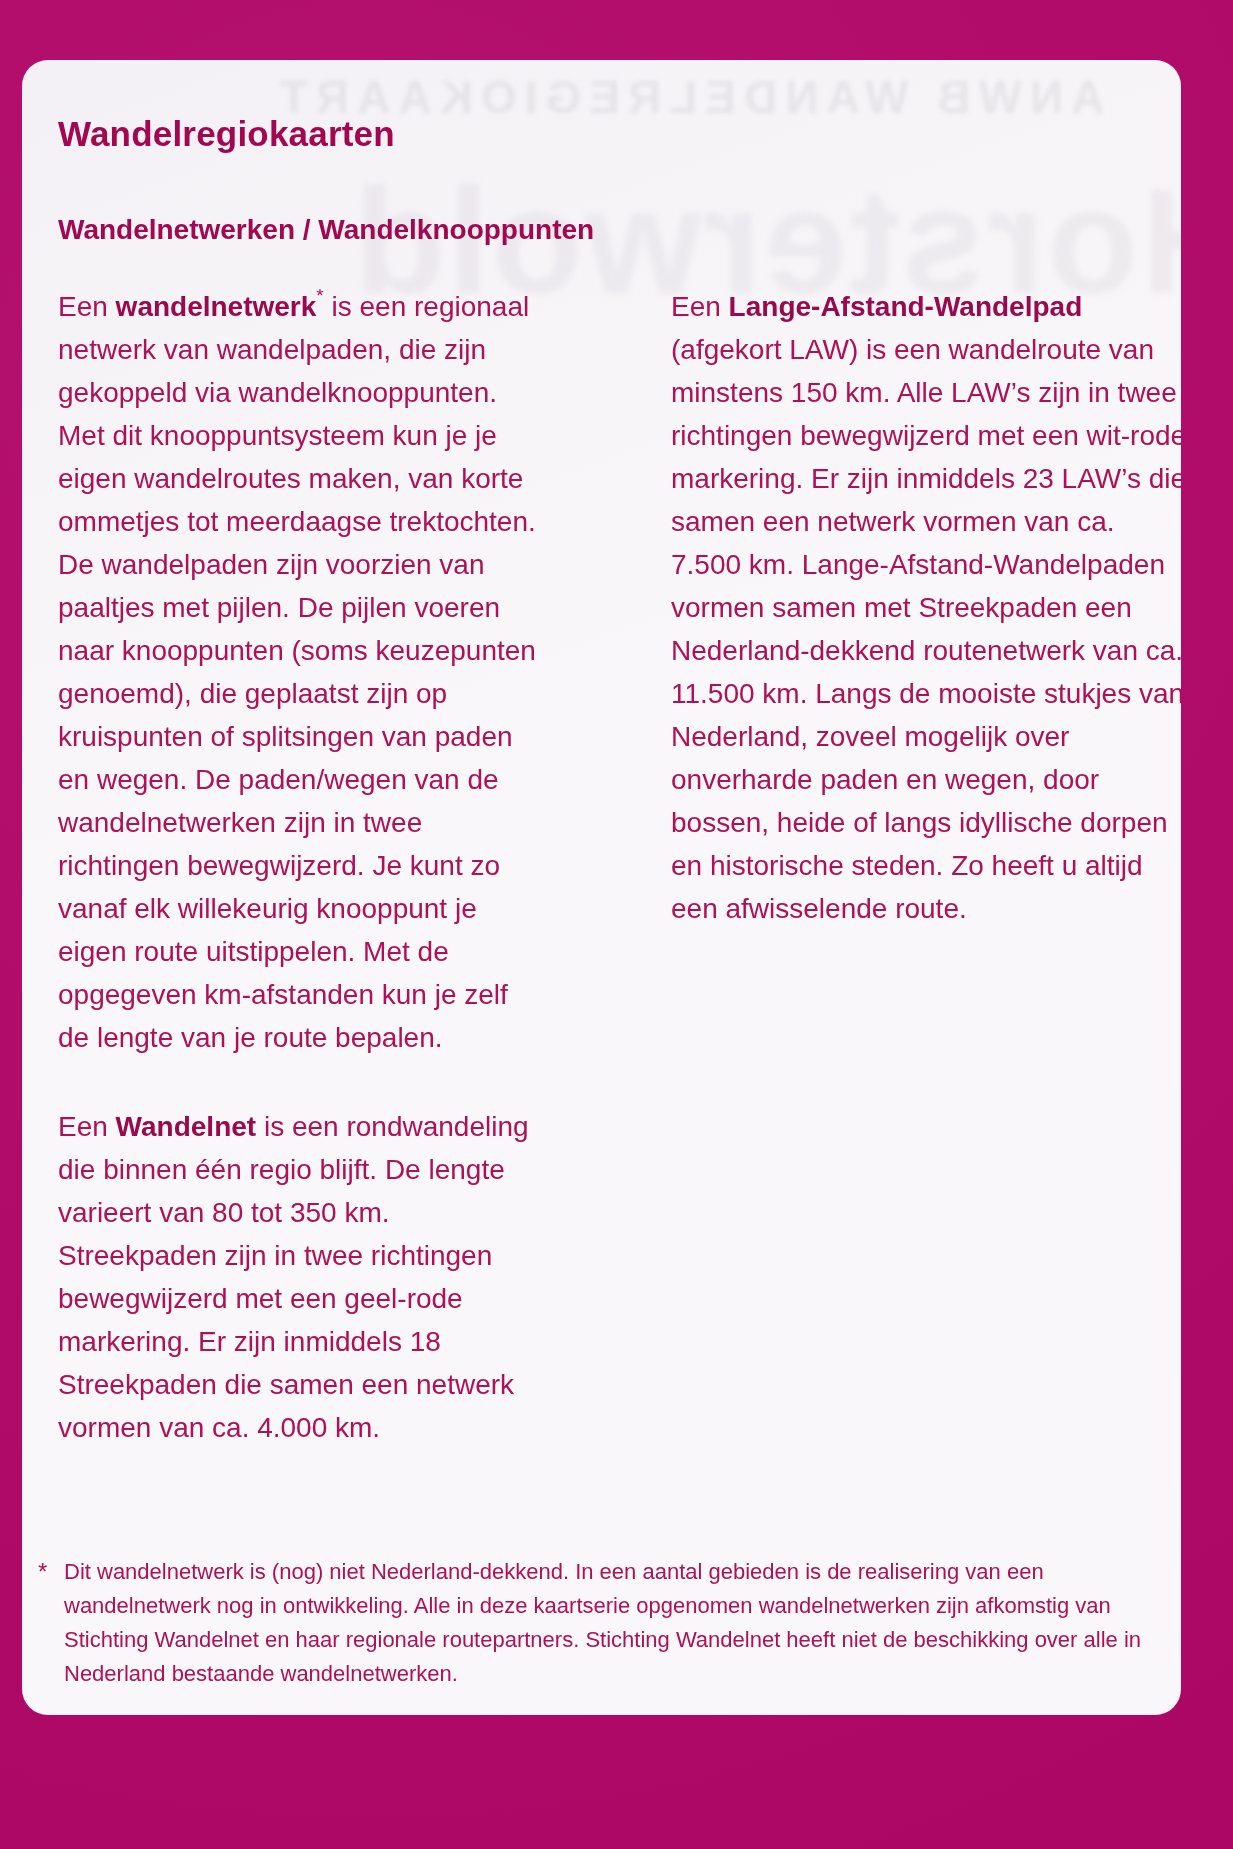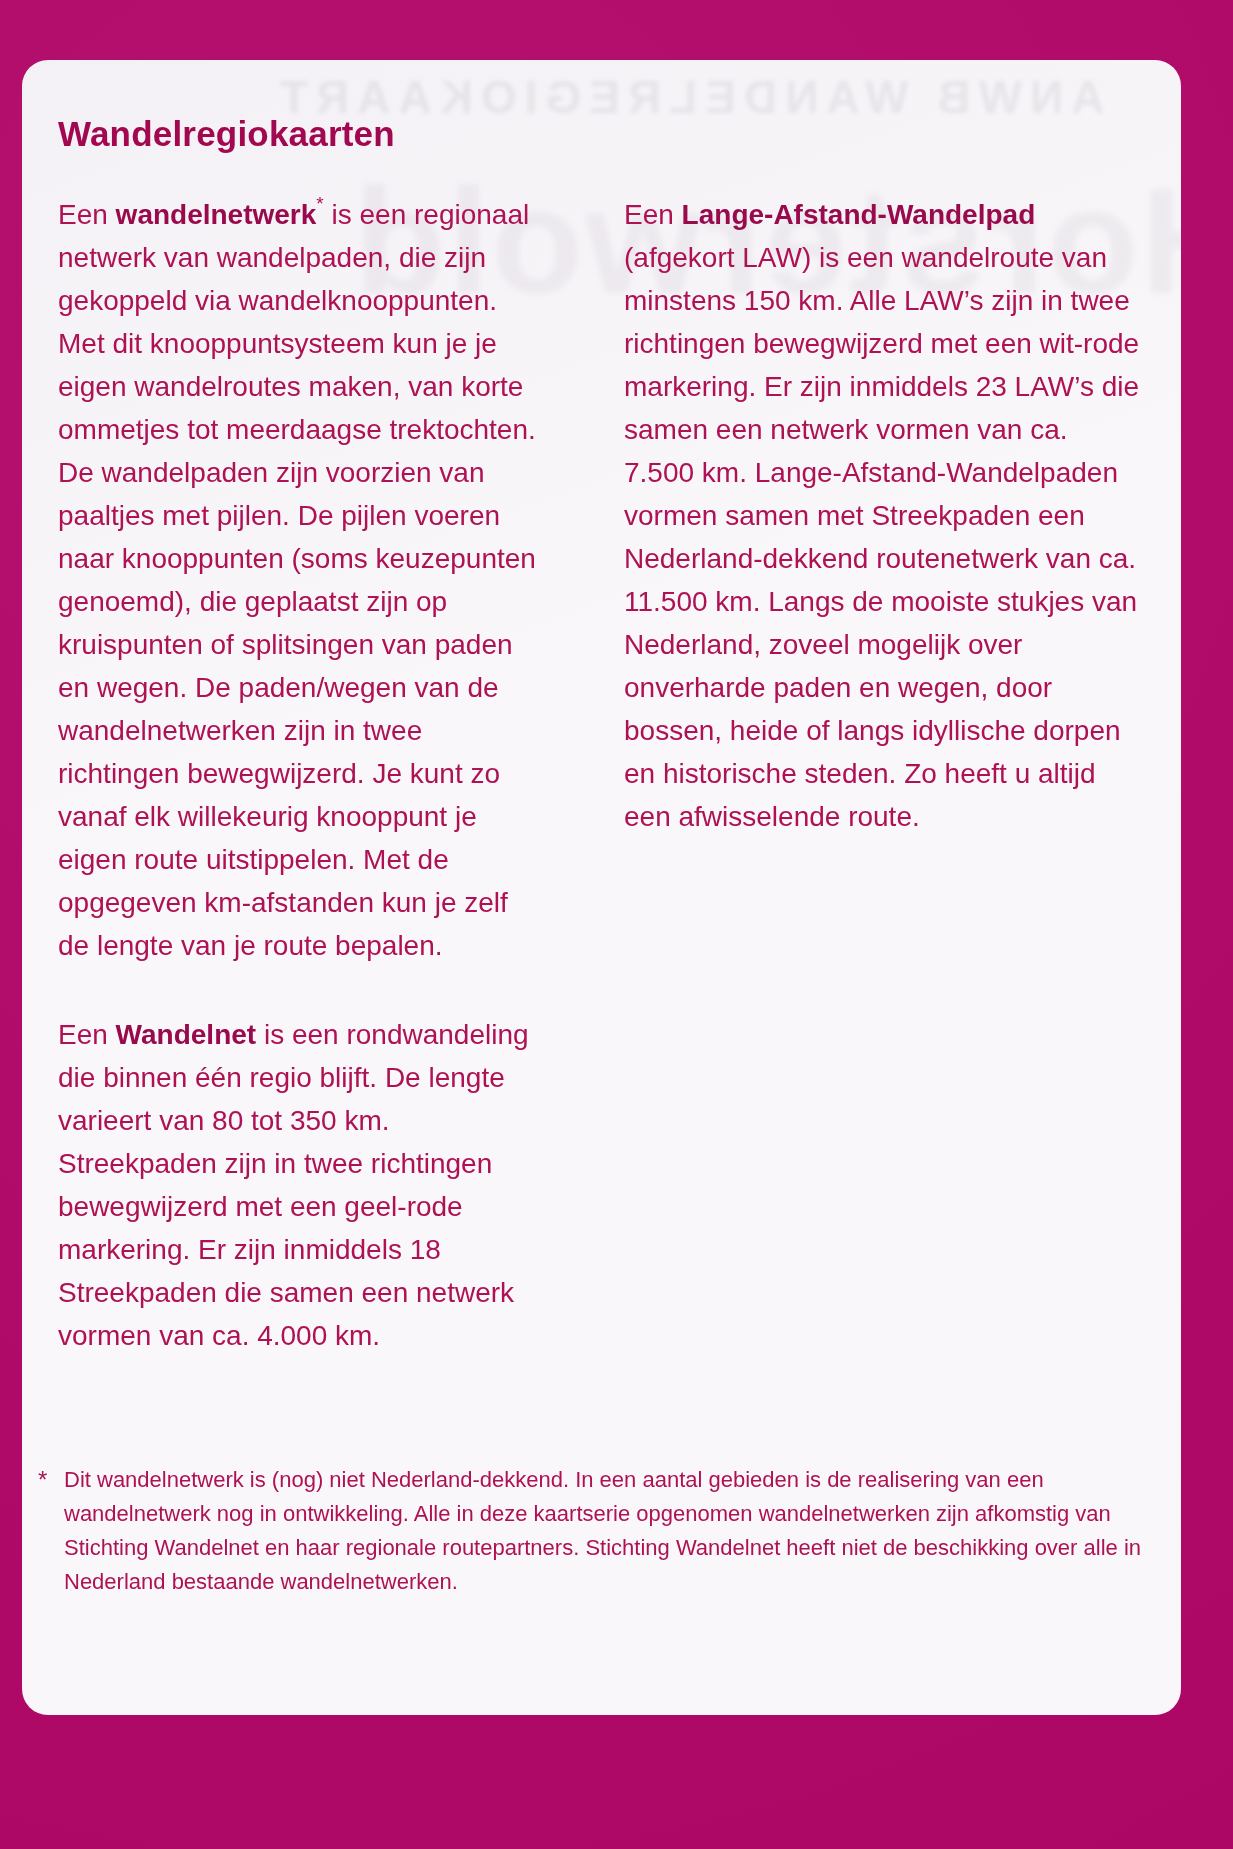--- a/index.html
+++ b/index.html
@@ -47,21 +47,21 @@
     line-height: 36px;
     font-weight: bold;
     color: #a2084f;
   }
   .columns {
     display: flex;
     gap: 84px;
     margin-top: 37px;
   }
   .col-left  { width: 482px; flex: none; }
-  .col-right { width: 516px; flex: none; }
+  .col-right { width: 516px; flex: none; margin-left: 47px; }
   .body-par {
     margin: 0 0 46px 0;
     font-size: 28px;
     line-height: 43px;
     color: #ae1154;
   }
   .body-par strong {
     color: #990a4c;
     font-weight: bold;
   }
@@ -117,20 +117,21 @@
 <div class="page">
   <div class="card">
 
     <div class="ghost ghost-top">ANWB WANDELREGIOKAART</div>
     <div class="ghost ghost-title">Horsterwold</div>
 
     <div class="content">
 
       <h1 class="title">Wandelregiokaarten</h1>
 
+      <h2 class="subtitle">Wandelnetwerken / Wandelknooppunten</h2>
 
       <div class="columns">
 
         <div class="col-left">
           <p class="body-par"><span>Een </span><strong>wandelnetwerk</strong><sup>*</sup><span> is een regionaal netwerk van wandelpaden, die zijn gekoppeld via wandelknooppunten. Met dit knooppuntsysteem kun je je eigen wandelroutes maken, van korte ommetjes tot meerdaagse trektochten. De wandelpaden zijn voorzien van paaltjes met pijlen. De pijlen voeren naar knooppunten (soms keuzepunten genoemd), die geplaatst zijn op kruispunten of splitsingen van paden en wegen. De paden/wegen van de wandelnetwerken zijn in twee richtingen bewegwijzerd. Je kunt zo vanaf elk willekeurig knooppunt je eigen route uitstippelen. Met de opgegeven km-afstanden kun je zelf de lengte van je route bepalen.</span></p>
 
           <p class="body-par"><span>Een </span><strong>Wandelnet</strong><span> is een rondwandeling die binnen één regio blijft. De lengte varieert van 80 tot 350 km. Streekpaden zijn in twee richtingen bewegwijzerd met een geel-rode markering. Er zijn inmiddels 18 Streekpaden die samen een netwerk vormen van ca. 4.000 km.</span></p>
         </div>
 
         <div class="col-right">

